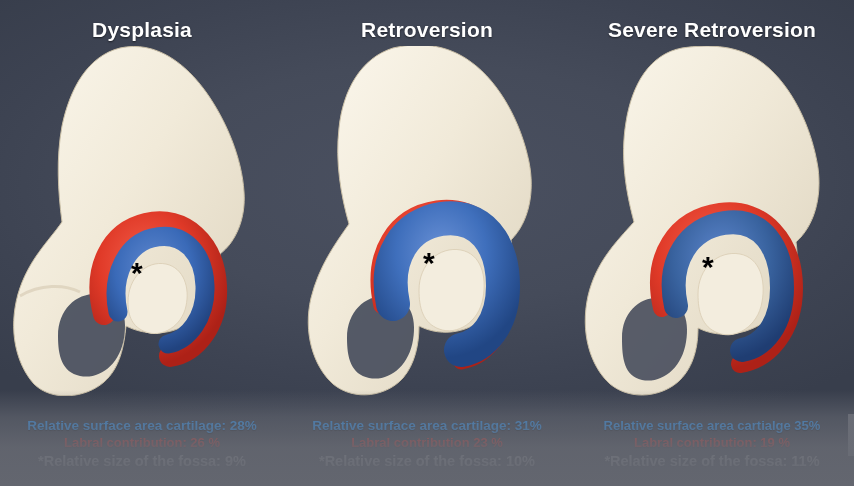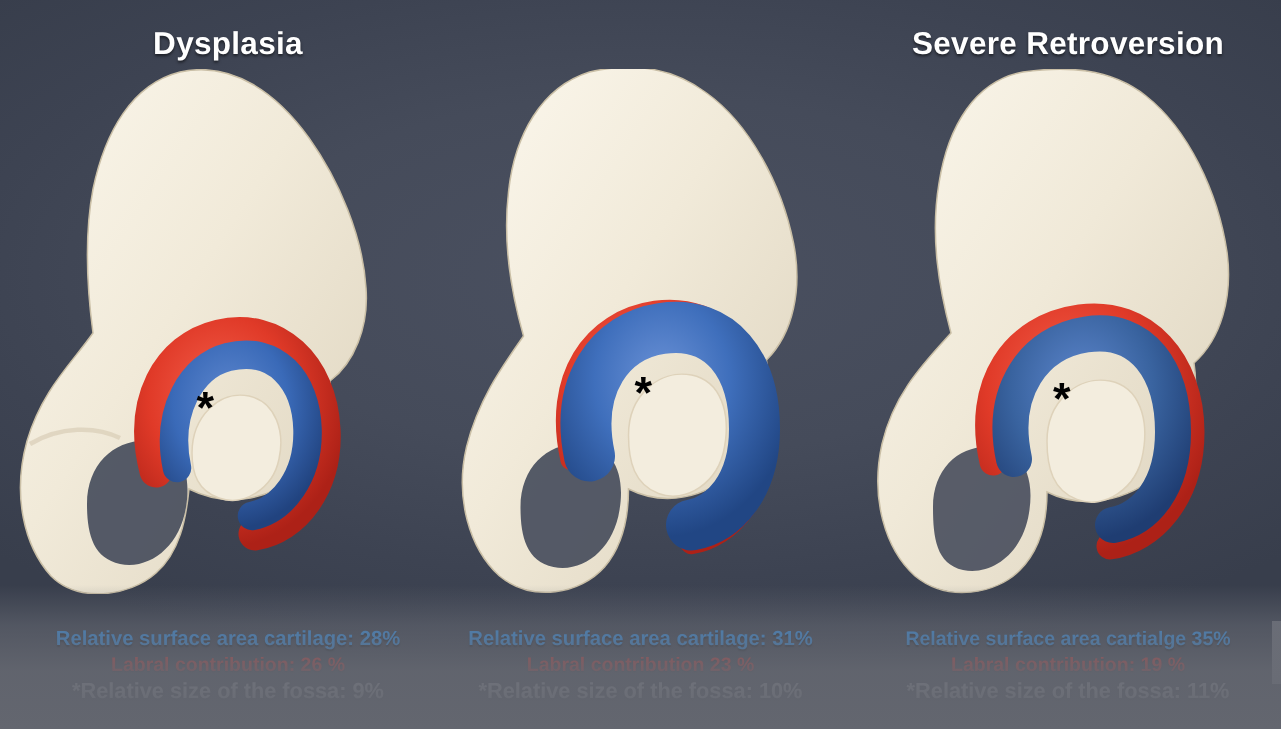--- a/index.html
+++ b/index.html
@@ -20,21 +20,21 @@
     background:linear-gradient(180deg,rgba(110,113,122,0) 0%,rgba(104,107,116,.55) 28%,rgba(100,103,112,.92) 60%,#63666f 100%);
     pointer-events:none;
   }
   .edge-strip{
     position:absolute;top:414px;right:0;width:6px;height:42px;
     background:linear-gradient(180deg,#6e717a,#6a6d76);
     opacity:.85;
   }
 
   .panel{position:absolute;top:0;height:486px;width:284px;}
-  .panel.p0{left:0;padding-left:20px;}
+  .panel.p0{left:0;}
   .panel.p1{left:285px;}
   .panel.p2{left:570px;}
 
   .title{
     position:absolute;top:18px;left:0;width:100%;
     text-align:center;color:#ffffff;
     font-size:21px;font-weight:bold;letter-spacing:.2px;
     text-shadow:0 1px 2px rgba(0,0,0,.55);
   }
 
@@ -105,20 +105,21 @@
       </svg>
       <span class="asterisk" style="left:131px;top:212px;">*</span>
     </div>
 
     <div class="caption cap-cart">Relative surface area cartilage: 28%</div>
     <div class="caption cap-lab">Labral contribution: 26 %</div>
     <div class="caption cap-fos">*Relative size of the fossa: 9%</div>
   </div>
 
   <div class="panel p1">
+    <div class="title">Retroversion</div>
 
     <div class="model">
       <svg viewBox="0 0 284 350" xmlns="http://www.w3.org/2000/svg">
         <defs>
           <linearGradient id="bone1" x1="0" y1="0" x2="1" y2="1">
             <stop offset="0%" stop-color="#fcf8ee"></stop>
             <stop offset="45%" stop-color="#f1ead9"></stop>
             <stop offset="100%" stop-color="#dcd2bc"></stop>
           </linearGradient>
           <radialGradient id="redg1" cx="40%" cy="30%" r="75%">

